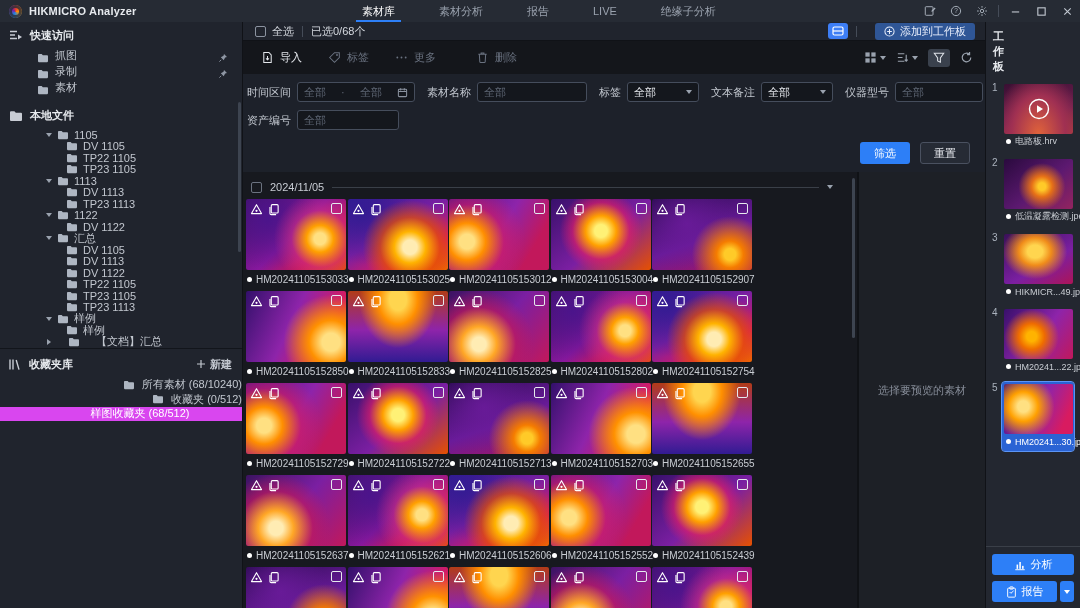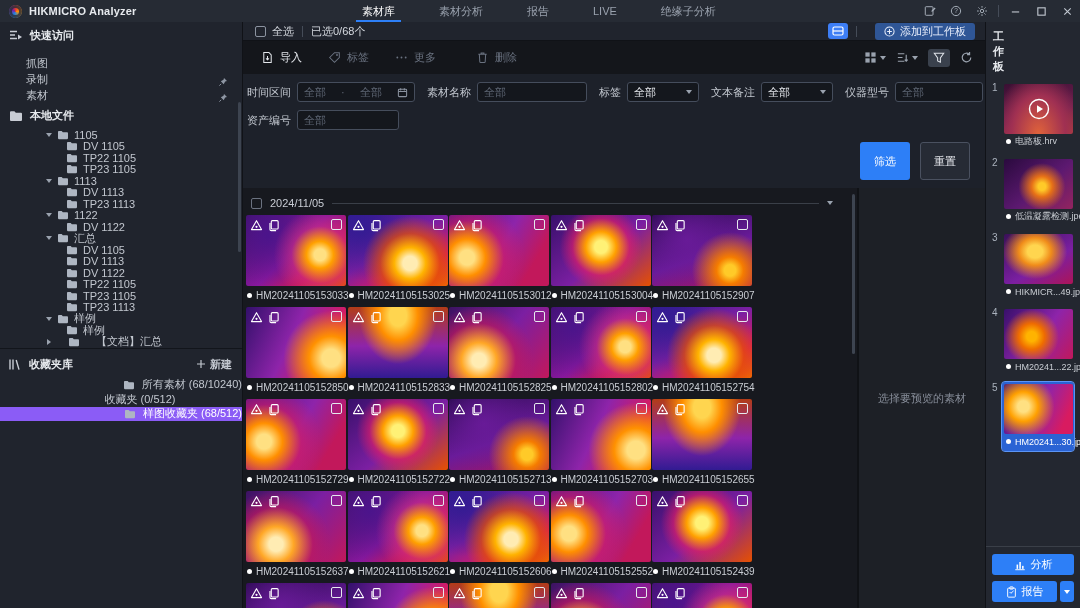--- a/index.html
+++ b/index.html
@@ -22,31 +22,31 @@
   .wsep { width:1px; height:12px; background:#454c58; margin:0 3px; }
 
   
   .app-body { display:flex; height:586px; }
   .sidebar { width:243px; background:#20242d; border-right:1px solid #101217; display:flex; flex-direction:column; position:relative; }
   .content { width:742px; display:flex; flex-direction:column; background:#17191f; }
   .workboard { width:95px; background:#232730; border-left:1px solid #101217; display:flex; flex-direction:column; }
 
   
   .side-header { display:flex; align-items:center; gap:7px; padding:6px 10px 4px 9px; color:#e7eaee; font-weight:bold; }
-  .side-item { display:flex; align-items:flex-start; gap:6px; height:13px; padding-left:26px; color:#c2c7cf; margin:3px 0;flex-direction:column; }
+  .side-item { display:flex; align-items:flex-end; gap:6px; height:13px; padding-left:37px; color:#c2c7cf; margin:3px 0; }
   .side-item .pin { margin-left:auto; margin-right:14px; }
   .tree { margin-top:2px; }
   .tree-row { display:flex; align-items:center; gap:5px; height:11.5px; color:#c2c7cf; }
   .car { width:0; height:0; border-left:3.5px solid transparent; border-right:3.5px solid transparent; border-top:4.5px solid #9aa2ae; }
   .car.closed { transform:rotate(-90deg); }
   .fav-section { margin-top:auto; border-top:1px solid #12151b; background:#20242d; padding-bottom:210px; }
   .fav-header { display:flex; align-items:center; gap:7px; padding:8px 10px 6px 8px; color:#e7eaee; font-weight:bold; }
   .fav-new { margin-left:auto; display:flex; align-items:center; gap:4px; color:#c2c7cf; }
   .fav-row { display:flex; align-items:center; gap:7px; height:14.5px; color:#c2c7cf;justify-content:flex-end; }
-  .fav-row.sel { background:#8b5cf6; color:#fff; }
+  .fav-row.sel { background:#d946ef; color:#fff;flex-direction:column; }
   .scroll-thumb { position:absolute; right:1px; top:80px; width:3px; height:150px; background:#3d4450; border-radius:2px; }
 
   
   .sel-header { height:19px; background:#20242d; border-bottom:1px solid #101217; display:flex; align-items:center; padding-left:12px; color:#d5d9df; }
   .cbx { width:11px; height:11px; border:1px solid #8b93a0; border-radius:2px; background:transparent; }
   .sel-header .lbl { margin-left:6px; }
   .vsep { width:1px; height:11px; background:#454c58; margin:0 8px; }
   .hdr-right { margin-left:auto; display:flex; align-items:center; margin-right:10px; }
   .blue-sq { width:20px; height:16px; background:#3d7ef5; border-radius:3px; display:flex; align-items:center; justify-content:center; }
   .add-board { margin-left:10px; height:17px; background:#2f5696; color:#e8eefb; border-radius:3px; display:flex; align-items:center; gap:5px; padding:0 9px; }
@@ -62,21 +62,21 @@
   
   .filterpanel { background:#1d212a; padding:8px 0 8px 4px; }
   .f-row { display:flex; align-items:center; margin-bottom:8px; }
   .f-label { color:#c2c7cf; margin-right:6px; white-space:nowrap; }
   .f-box { height:20px; background:#14171d; border:1px solid #454d5c; border-radius:3px; display:flex; align-items:center; padding:0 6px; color:#5d6573; }
   .f-box input { background:transparent; border:none; outline:none; color:#e4e7ec; width:100%; font-size:11px; font-family:inherit; }
   .f-box input::placeholder { color:#5d6573; }
   .f-sel { justify-content:space-between; color:#e4e7ec; }
   .gap { width:12px; }
   .f-btns { display:flex; justify-content:flex-end; gap:10px; padding-right:15px; margin-top:12px; }
-  .btn { height:38px; width:50px; border-radius:3px; display:flex; align-items:center; justify-content:center; font-size:11px; }
+  .btn { height:22px; width:50px; border-radius:3px; display:flex; align-items:center; justify-content:center; font-size:11px; }
   .btn.primary { background:#2d7ff7; color:#fff; }
   .btn.ghost { background:#262b35; border:1px solid #4a5160; color:#e4e7ec; }
 
   
   .lower { flex:1; display:flex; overflow:hidden; }
   .grid-area { width:614px; position:relative; padding:5px 0 0 3px; overflow:hidden; }
   .date-row { display:flex; align-items:center; gap:8px; height:16px; margin:2px 6px 4px 5px; color:#c8ccd4; }
   .date-line { flex:1; border-top:1px solid #3a3f48; }
   .grid { display:flex; flex-wrap:wrap; gap:2px 1.5px; width:510px; margin-top:3px; }
   .card { width:100px; }
@@ -359,21 +359,21 @@
           <span>新建</span>
         </span>
       </div>
       <div id="fav-list">
           <div class="fav-row" style="padding-left: 22px;">
             <svg width="12" height="10" viewBox="0 0 14 12">
               <path d="M1 2.2a1 1 0 0 1 1-1h3.4l1.4 1.6H12a1 1 0 0 1 1 1V10a1 1 0 0 1-1 1H2a1 1 0 0 1-1-1Z" fill="#aeb6c2"></path>
             </svg>
             <span>所有素材 (68/10240)</span>
           </div>
-          <div class="fav-row" style="padding-left: 38px; flex-direction: column;">
+          <div class="fav-row" style="padding-left: 38px;">
             <svg width="12" height="10" viewBox="0 0 14 12">
               <path d="M1 2.2a1 1 0 0 1 1-1h3.4l1.4 1.6H12a1 1 0 0 1 1 1V10a1 1 0 0 1-1 1H2a1 1 0 0 1-1-1Z" fill="#aeb6c2"></path>
             </svg>
             <span>收藏夹 (0/512)</span>
           </div>
           <div class="fav-row sel" style="padding-left: 38px;">
             <svg width="12" height="10" viewBox="0 0 14 12">
               <path d="M1 2.2a1 1 0 0 1 1-1h3.4l1.4 1.6H12a1 1 0 0 1 1 1V10a1 1 0 0 1-1 1H2a1 1 0 0 1-1-1Z" fill="#aeb6c2"></path>
             </svg>
             <span>样图收藏夹 (68/512)</span>

